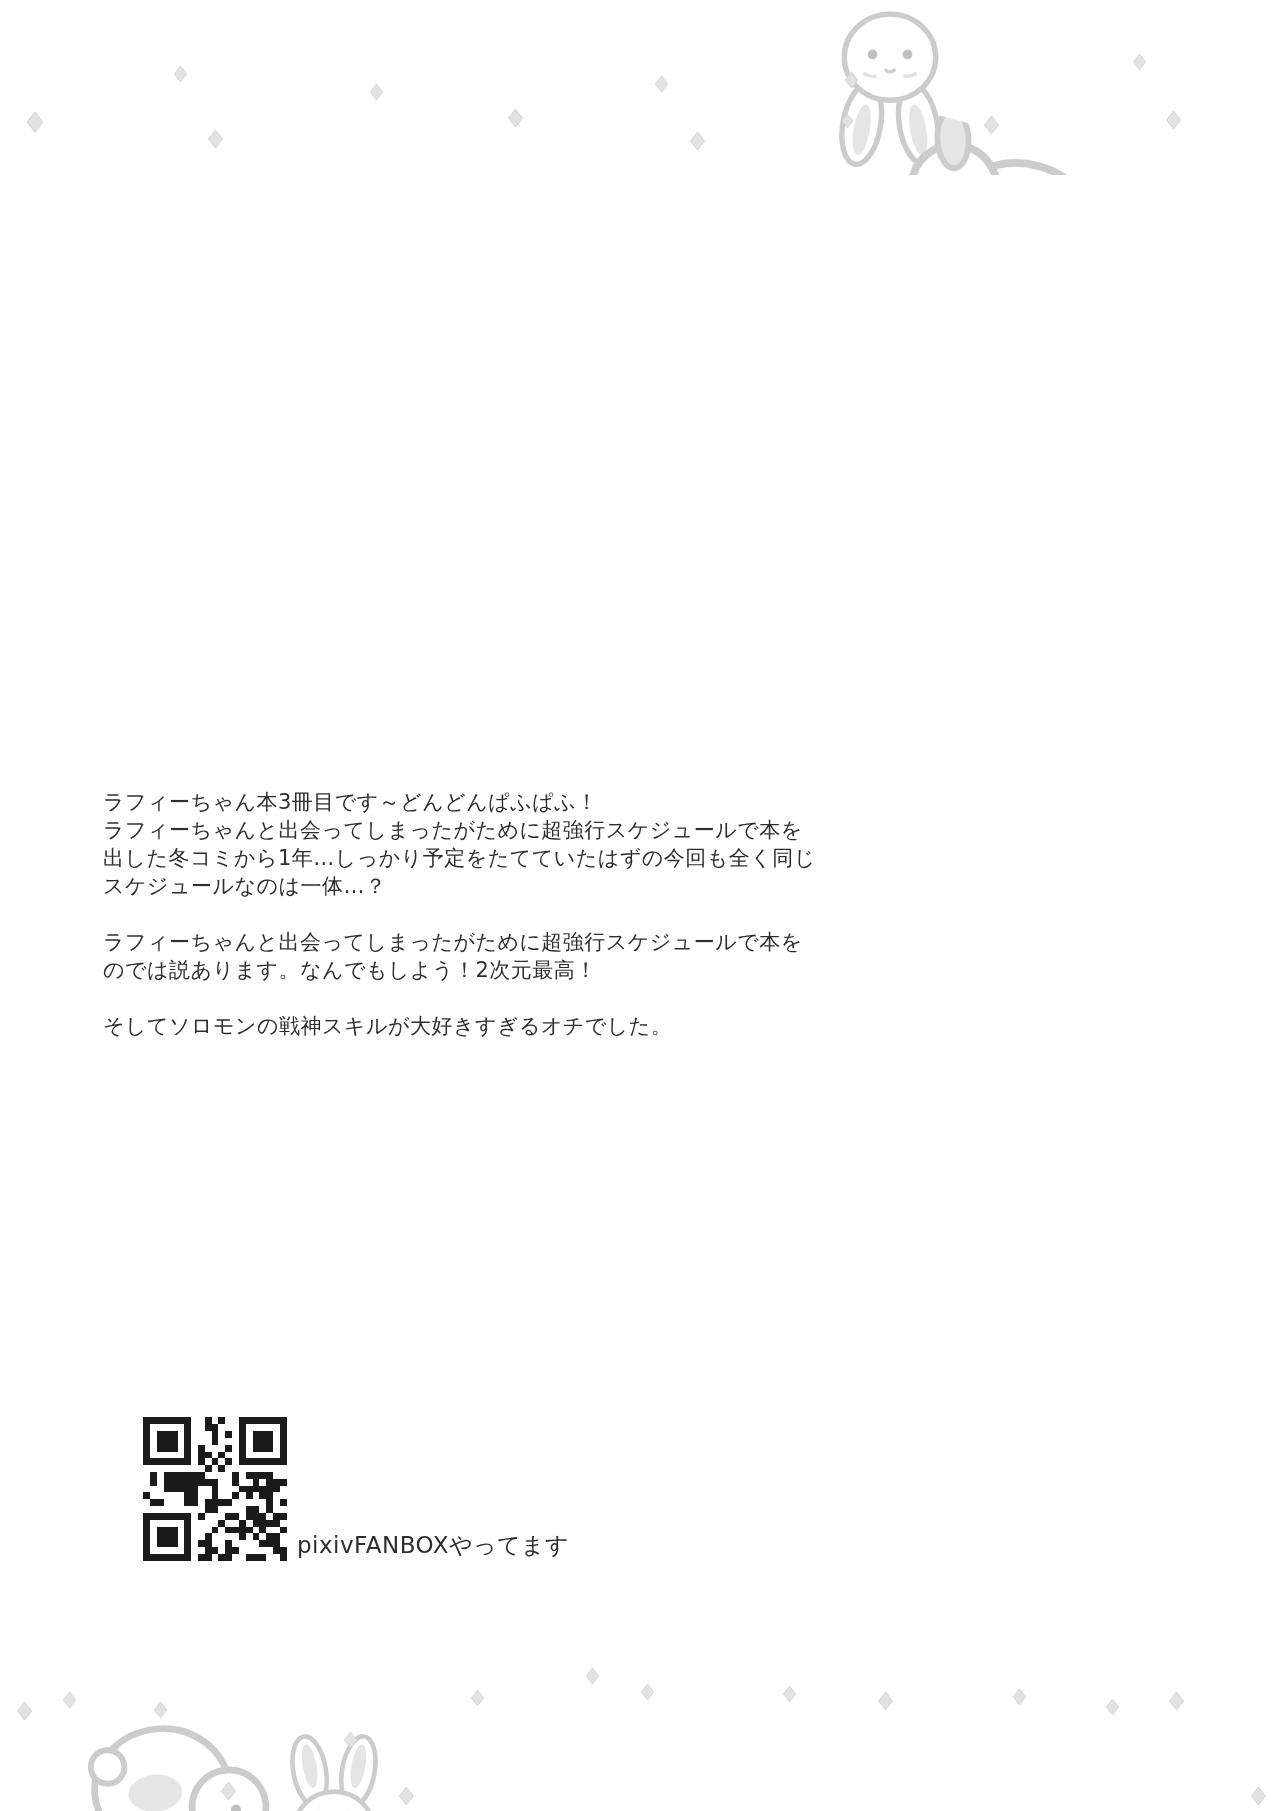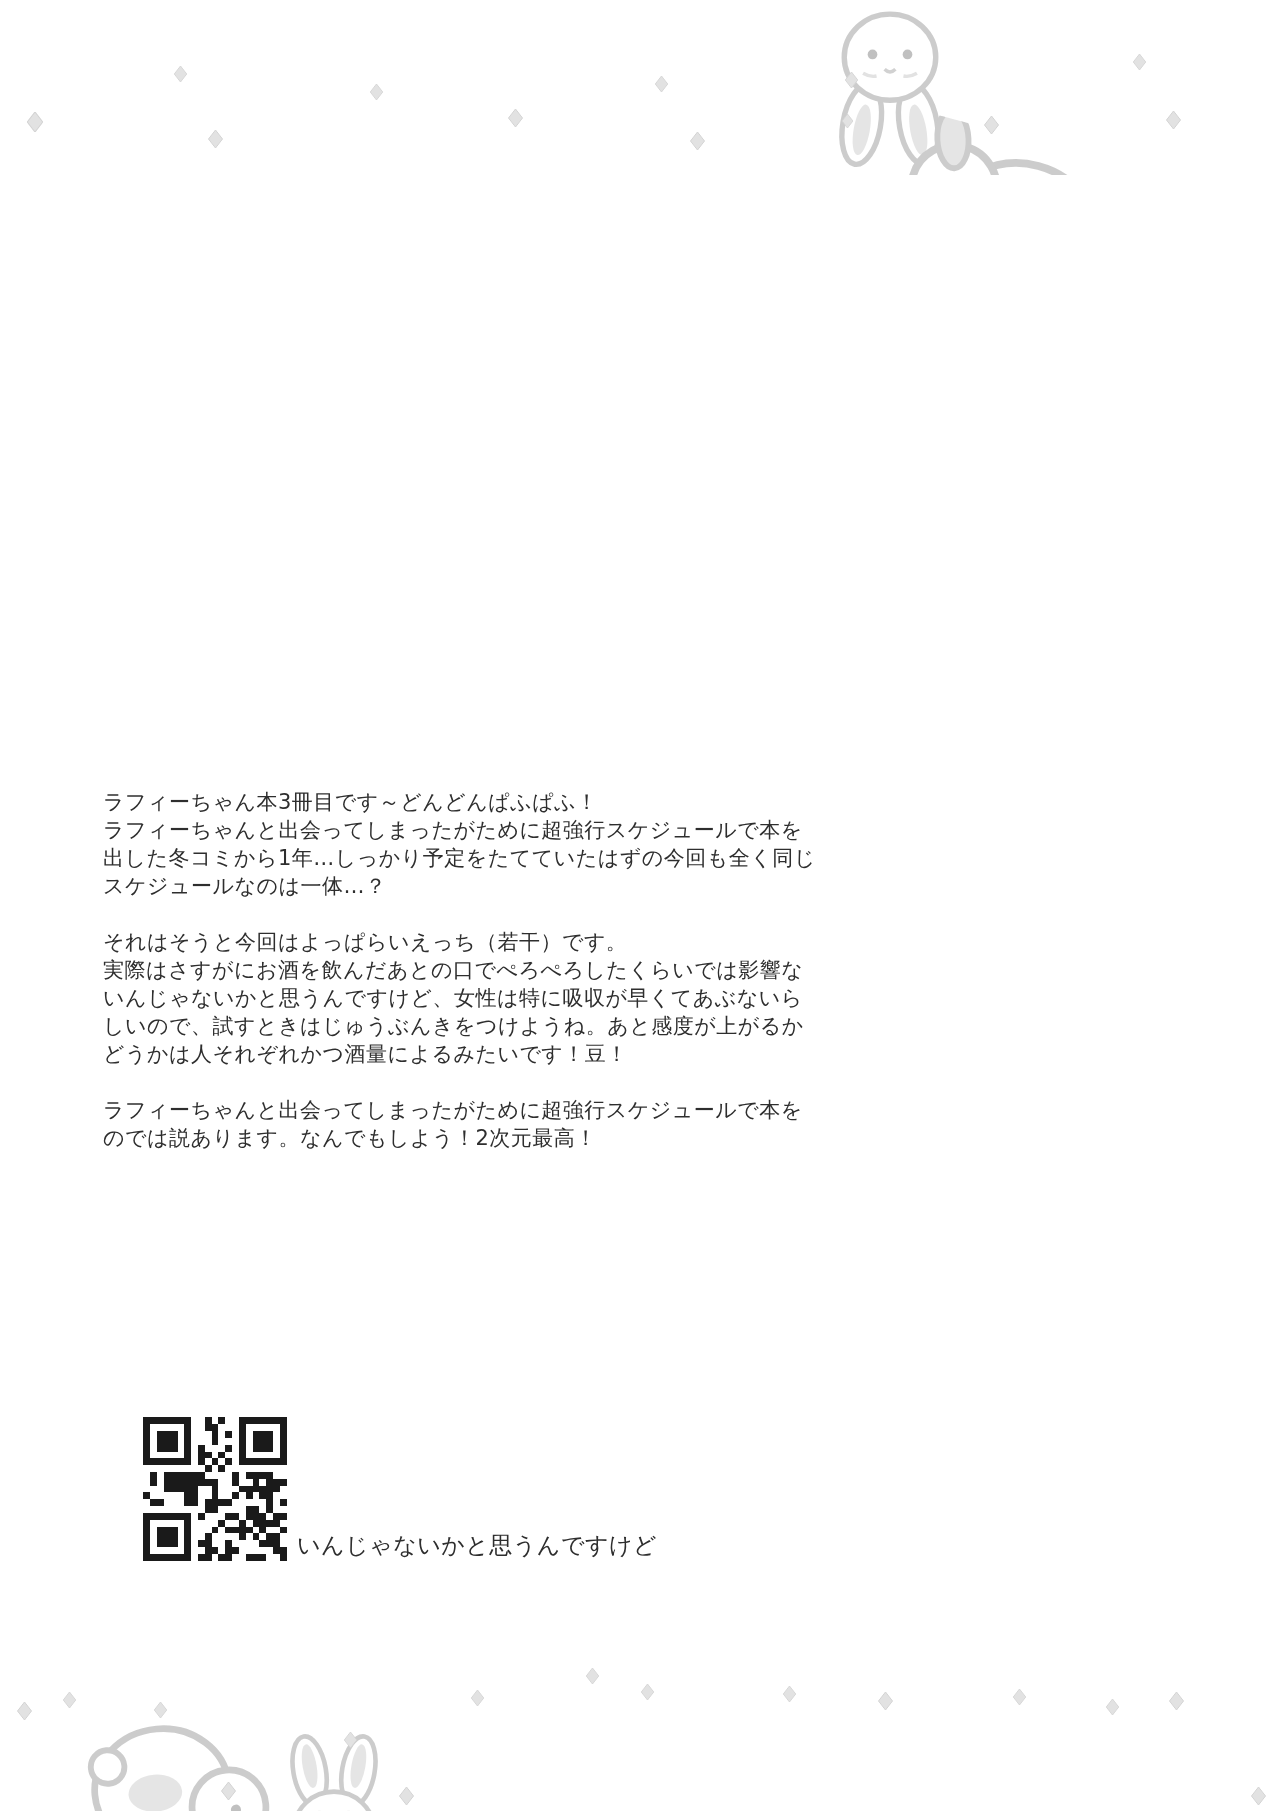--- a/index.html
+++ b/index.html
@@ -87,27 +87,23 @@
     <use href="#sparkle" x="984" y="116" width="15" height="18"></use>
     <use href="#sparkle" x="1133" y="54" width="13" height="16"></use>
     <use href="#sparkle" x="1166" y="111" width="15" height="18"></use>
   </svg>
 
   <main class="afterword">
     <p>ラフィーちゃん本3冊目です～どんどんぱふぱふ！
 ラフィーちゃんと出会ってしまったがために超強行スケジュールで本を
 出した冬コミから1年…しっかり予定をたてていたはずの今回も全く同じ
 スケジュールなのは一体…？</p>
-    <p>それはそうと今回はよっぱらいえっち（若干）です。
-実際はさすがにお酒を飲んだあとの口でぺろぺろしたくらいでは影響な
-いんじゃないかと思うんですけど、女性は特に吸収が早くてあぶないら
-しいので、試すときはじゅうぶんきをつけようね。あと感度が上がるか
-どうかは人それぞれかつ酒量によるみたいです！豆！</p>
     <p>ラフィーちゃんと出会ってしまったがために超強行スケジュールで本を
 のでは説あります。なんでもしよう！2次元最高！</p>
+    <p>そしてソロモンの戦神スキルが大好きすぎるオチでした。</p>
   </main>
 
   <div class="fanbox-row">
     <div class="qr"><svg viewBox="-0.5 -0.5 22 22" width="100%" height="100%" shape-rendering="crispEdges">
           <rect x="9" y="0" width="1" height="1" fill="#1a1a1a"></rect>
           <rect x="11" y="0" width="1" height="1" fill="#1a1a1a"></rect>
           <rect x="9" y="1" width="1" height="1" fill="#1a1a1a"></rect>
           <rect x="10" y="1" width="1" height="1" fill="#1a1a1a"></rect>
           <rect x="10" y="2" width="1" height="1" fill="#1a1a1a"></rect>
           <rect x="12" y="2" width="1" height="1" fill="#1a1a1a"></rect>
@@ -232,21 +228,21 @@
           <rect x="0" y="0" width="7" height="7" fill="#1a1a1a"></rect>
           <rect x="1" y="1" width="5" height="5" fill="#fff"></rect>
           <rect x="2" y="2" width="3" height="3" fill="#1a1a1a"></rect>
           <rect x="14" y="0" width="7" height="7" fill="#1a1a1a"></rect>
           <rect x="15" y="1" width="5" height="5" fill="#fff"></rect>
           <rect x="16" y="2" width="3" height="3" fill="#1a1a1a"></rect>
           <rect x="0" y="14" width="7" height="7" fill="#1a1a1a"></rect>
           <rect x="1" y="15" width="5" height="5" fill="#fff"></rect>
           <rect x="2" y="16" width="3" height="3" fill="#1a1a1a"></rect>
         </svg></div>
-    <div class="fanbox-label">いんじゃないかと思うんですけど</div>
+    <div class="fanbox-label">pixivFANBOXやってます</div>
   </div>
 
   <svg class="decor-band decor-bottom" viewBox="0 0 1280 151">
     <use href="#bunny" transform="translate(-70,55) rotate(140 50 65)"></use>
     <use href="#bunny" transform="translate(95,60) rotate(140 50 65)"></use>
     <use href="#bunny-back" transform="translate(230,60) rotate(185 55 45)"></use>
     <use href="#bunny" transform="translate(400,80) rotate(180 50 65)"></use>
     <use href="#bunny" transform="translate(550,60) rotate(-140 50 65)"></use>
     <use href="#bunny-back" transform="translate(711,67) rotate(175 55 45)"></use>
     <use href="#bunny" transform="translate(874,83) rotate(180 50 65)"></use>

